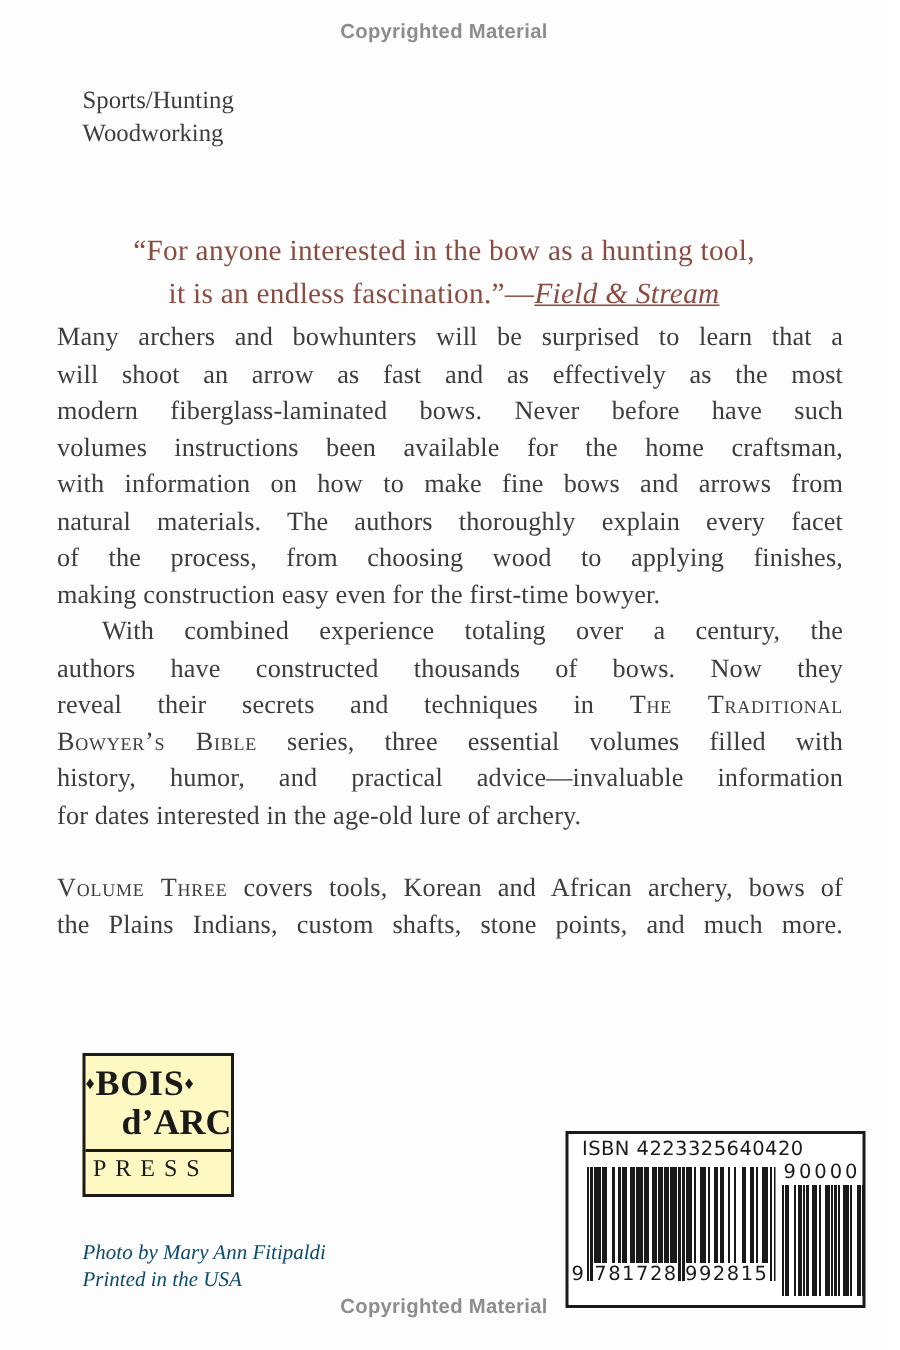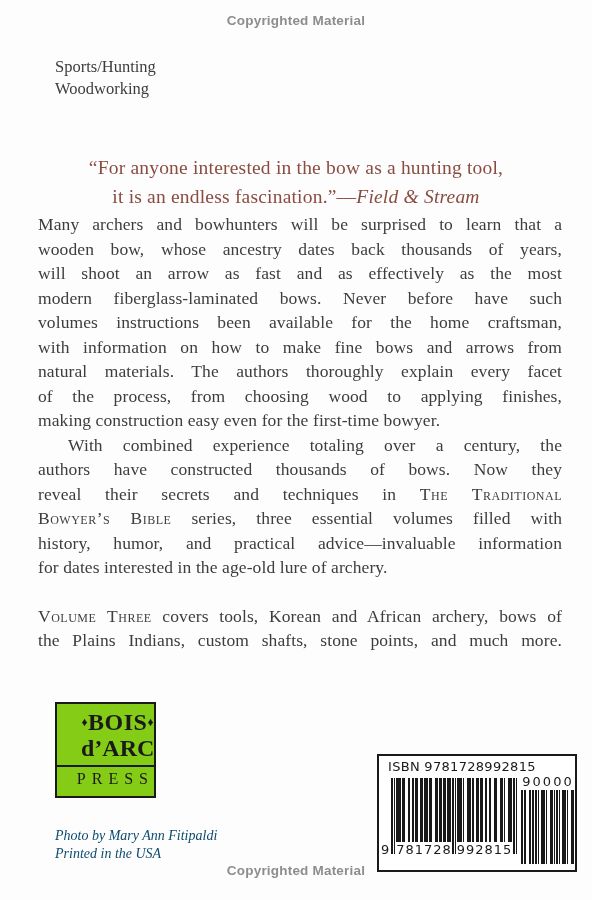--- a/index.html
+++ b/index.html
@@ -36,21 +36,21 @@
 
   .quote {
     position: absolute;
     left: 0; right: 0; top: 153px;
     text-align: center;
     color: #8a4c41;
     font-size: 19.5px;
     line-height: 29px;
     letter-spacing: 0.2px;
   }
-  .qsource { font-style: italic; }
+  .qsource { font-style: italic; text-decoration: underline; }
 
   .body-text {
     position: absolute;
     left: 38px; top: 212px;
     width: 524px;
     font-size: 17.5px;
     color: #3d3d3d;
     letter-spacing: 0.1px;
   }
   .bline {
@@ -61,22 +61,22 @@
   .bline.last { text-align-last: left; }
   .para.gap { margin-top: 24px; }
   .sc { font-variant: small-caps; letter-spacing: 0.5px; }
 
   .logo {
     position: absolute;
     left: 55px; top: 702px;
     width: 101px; height: 96px;
     border: 2px solid #1a1a1a;
     box-sizing: border-box;
-    background: #84cc16;
-    text-align: right;
+    background: #fef9c3;
+    text-align: left;
     color: #1a1a1a;
   }
   .logo-row1 {
     margin-top: 5px;
     font-size: 24px;
     font-weight: 700;
     line-height: 26px;
     letter-spacing: 0.5px;
     white-space: nowrap;
   }
@@ -159,21 +159,20 @@
   </div>
 
   <div class="quote">
     <div>“For anyone interested in the bow as a hunting tool,</div>
     <div><span>it is an endless fascination.”—</span><span class="qsource">Field &amp; Stream</span></div>
   </div>
 
   <div class="body-text" id="body-text">
       <div class="para">
         <div class="bline"><span>Many archers and bowhunters will be surprised to learn that a</span></div>
-        <div class="bline"><span>wooden bow, whose ancestry dates back thousands of years,</span></div>
         <div class="bline"><span>will shoot an arrow as fast and as effectively as the most</span></div>
         <div class="bline"><span>modern fiberglass-laminated bows. Never before have such</span></div>
         <div class="bline"><span>volumes instructions been available for the home craftsman,</span></div>
         <div class="bline"><span>with information on how to make fine bows and arrows from</span></div>
         <div class="bline"><span>natural materials. The authors thoroughly explain every facet</span></div>
         <div class="bline"><span>of the process, from choosing wood to applying finishes,</span></div>
         <div class="bline last"><span>making construction easy even for the first-time bowyer.</span></div>
       </div>
       <div class="para">
         <div class="bline" style="text-indent: 30px;"><span>With combined experience totaling over a century, the</span></div>
@@ -195,21 +194,21 @@
     <div class="logo-rule"></div>
     <div class="logo-row3">PRESS</div>
   </div>
 
   <div class="credits">
     <div>Photo by Mary Ann Fitipaldi</div>
     <div>Printed in the USA</div>
   </div>
 
   <div class="barcode-box">
-    <div class="isbn">ISBN 9781728992815</div>
+    <div class="isbn">ISBN 4223325640420</div>
     <svg class="ean13-svg" id="ean13" width="126" height="76" shape-rendering="crispEdges">
         <rect x="0.00" y="0" width="1.68" height="76"></rect>
         <rect x="2.65" y="0" width="1.68" height="76"></rect>
         <rect x="5.31" y="0" width="1.68" height="64"></rect>
         <rect x="6.63" y="0" width="1.68" height="64"></rect>
         <rect x="7.96" y="0" width="1.68" height="64"></rect>
         <rect x="10.61" y="0" width="1.68" height="64"></rect>
         <rect x="11.94" y="0" width="1.68" height="64"></rect>
         <rect x="17.24" y="0" width="1.68" height="64"></rect>
         <rect x="21.22" y="0" width="1.68" height="64"></rect>

